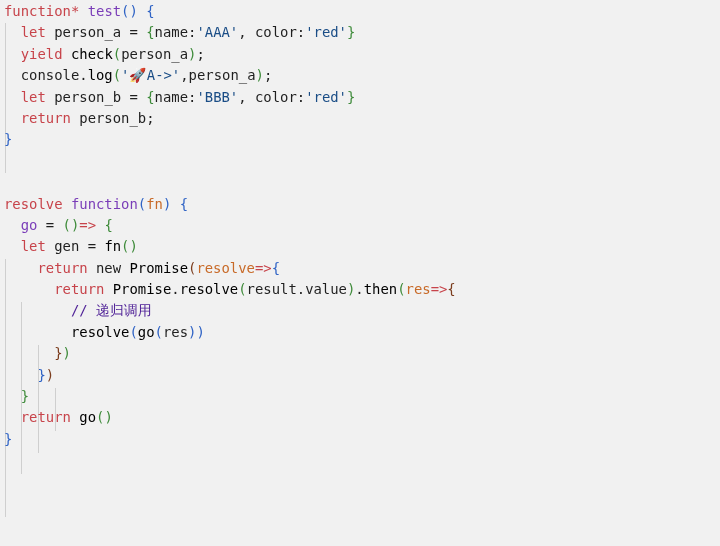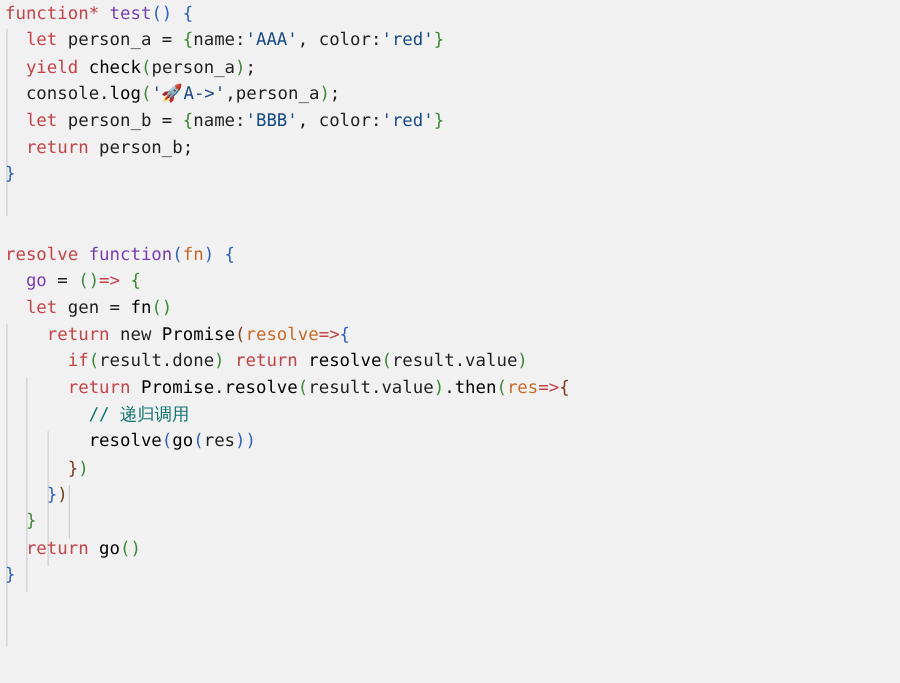--- a/index.html
+++ b/index.html
@@ -28,21 +28,21 @@
     background: #cfcfcf;
   }
   .kw { color: #c7434a; }
   .fn { color: #000000; }
   .def { color: #7a3db8; }
   .str { color: #1a4d86; }
   .prm { color: #c86a28; }
   .pg { color: #3e8b3a; }
   .pb { color: #2f63c5; }
   .pbr { color: #7b3d1e; }
-  .cm { color: #0f766e; }
+  .cm { color: #4c1d95; }
 </style>
 </head>
 <body>
 
 <div class="code">
 
   <div class="guide" style="left:5px; top:23px; height:150px;"></div>
   <div class="guide" style="left:5px; top:259px; height:258px;"></div>
   <div class="guide" style="left:21px; top:302px; height:172px;"></div>
   <div class="guide" style="left:38px; top:345px; height:108px;"></div>
@@ -69,21 +69,20 @@
 
   <div class="line"><span class="kw">resolve</span> <span class="def">function</span><span class="pb">(</span><span class="prm">fn</span><span class="pb">)</span> <span class="pb">{</span></div>
 
   <div class="line">  <span class="def">go</span><span> = </span><span class="pg">()</span><span class="kw">=&gt;</span> <span class="pg">{</span></div>
 
   <div class="line">  <span class="kw">let</span><span> gen = </span><span class="fn">fn</span><span class="pg">()</span></div>
 
 
   <div class="line">    <span class="kw">return</span><span> new </span><span class="fn">Promise</span><span class="pbr">(</span><span class="prm">resolve</span><span class="kw">=&gt;</span><span class="pb">{</span></div>
 
-  <div class="line">      <span class="kw">if</span><span class="pg">(</span><span>result.done</span><span class="pg">)</span> <span class="kw">return</span> <span class="fn">resolve</span><span class="pg">(</span><span>result.value</span><span class="pg">)</span></div>
 
   <div class="line">      <span class="kw">return</span> <span class="fn">Promise</span><span>.</span><span class="fn">resolve</span><span class="pg">(</span><span>result.value</span><span class="pg">)</span><span>.</span><span class="fn">then</span><span class="pg">(</span><span class="prm">res</span><span class="kw">=&gt;</span><span class="pbr">{</span></div>
 
   <div class="line">        <span class="cm">// 递归调用</span></div>
 
   <div class="line">        <span class="fn">resolve</span><span class="pb">(</span><span class="fn">go</span><span class="pb">(</span><span>res</span><span class="pb">)</span><span class="pb">)</span></div>
 
   <div class="line">      <span class="pbr">}</span><span class="pg">)</span></div>
 
   <div class="line">    <span class="pb">}</span><span class="pbr">)</span></div>

